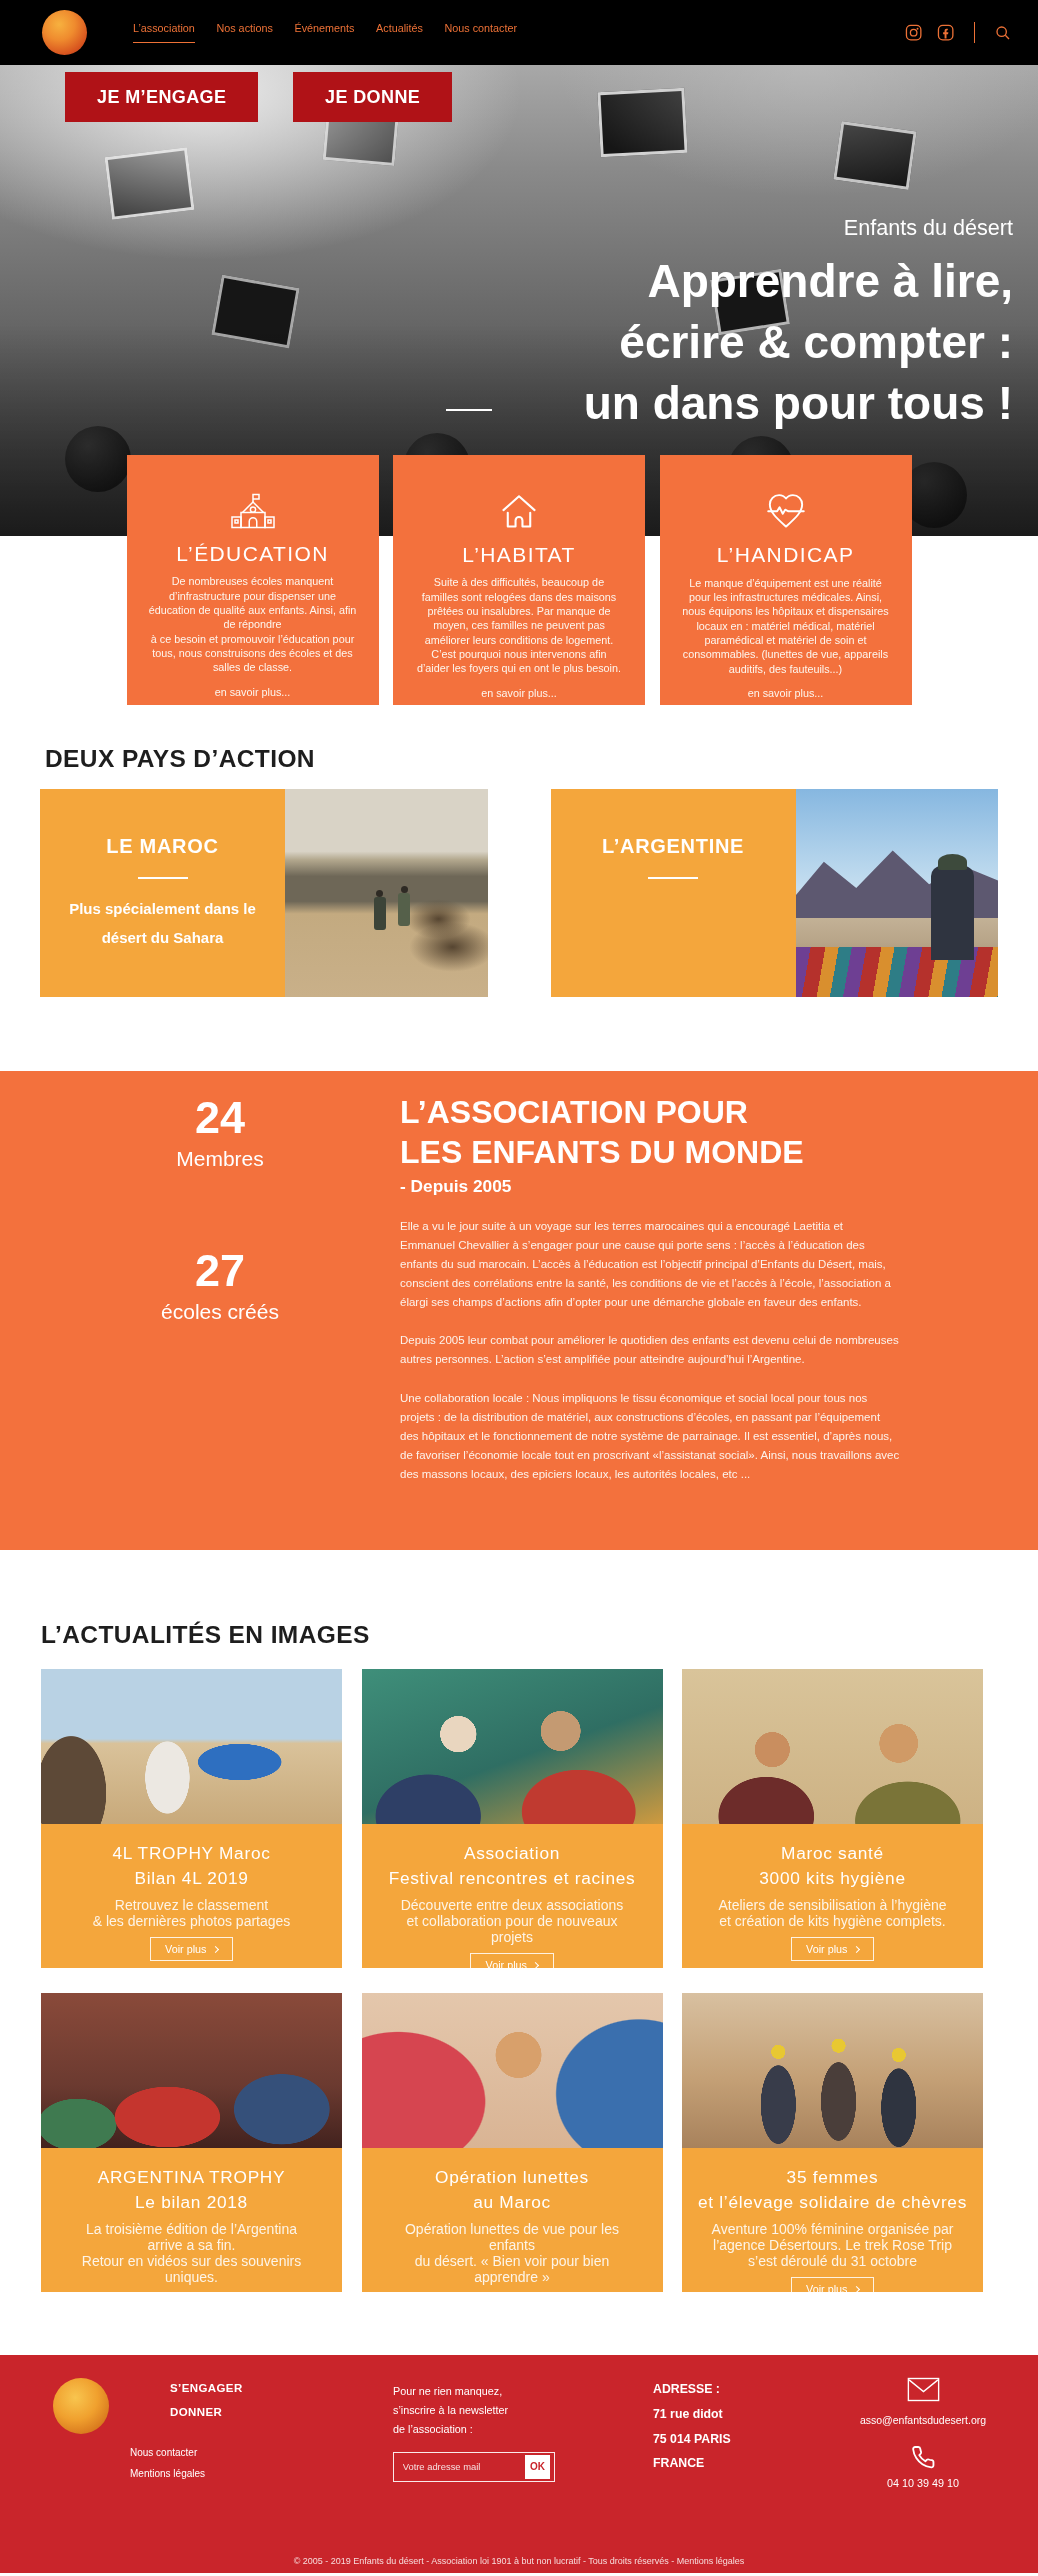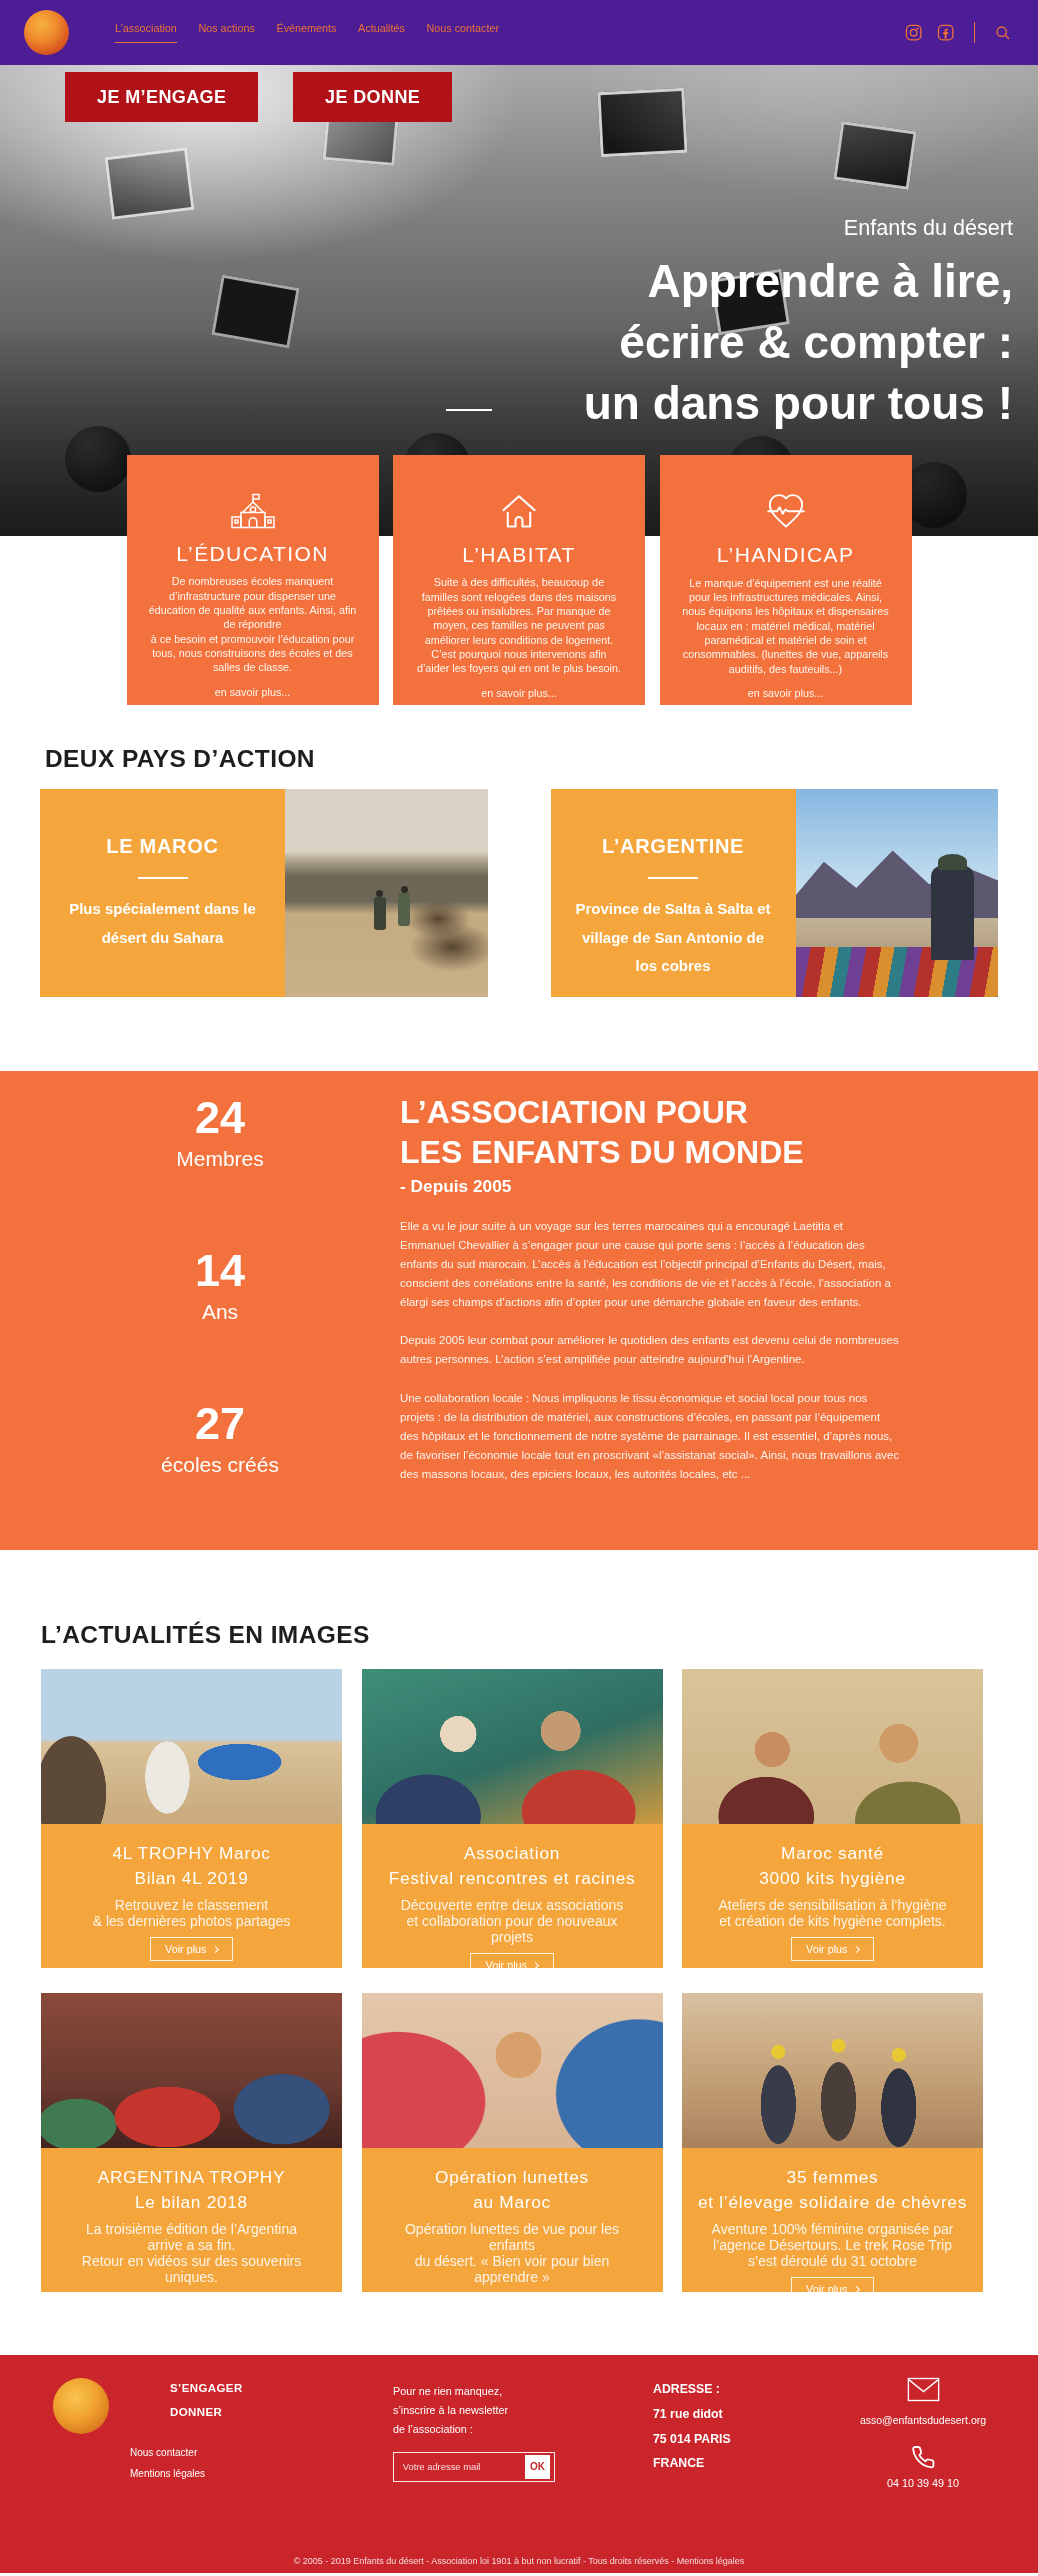--- a/index.html
+++ b/index.html
@@ -1,20 +1,20 @@
 <!DOCTYPE html>
 <html style="font-size:11.5px"><head>
 <meta charset="utf-8">
 <style>
   * { margin:0; padding:0; box-sizing:border-box; }
   body { width:1038px; height:2576px; position:relative; overflow:hidden;
          font-family:"Liberation Sans", sans-serif; background:#fff; }
 
   
-  .header { height:65px; display:flex; align-items:center; padding:0 27px 0 24px; background:#4c1d95;text-align:right; }
+  .header { height:65px; display:flex; align-items:center; padding:0 27px 0 42px; background:#000000;text-align:right; }
   .logo { width:45px; height:45px; border-radius:50%;
           background:radial-gradient(circle at 38% 32%, #f7b13f 0%, #ef8b2e 38%, #d8551f 72%, #a33118 100%); }
   .nav { display:flex; gap:21.6px; margin-left:46px; }
   .nav a { font-size:10.8px; color:#ED7136; text-decoration:none; padding-bottom:7.2px; cursor:pointer; }
   .nav a.active { border-bottom:1.4px solid #ED7136; }
   .hicons { margin-left:auto; display:flex; align-items:center; gap:14.4px; }
   .hicons svg { display:block; cursor:pointer; }
   .vdiv { width:0.7px; height:21.6px; background:#ED7136; margin:0 5.8px; }
 
   
@@ -258,40 +258,35 @@
         <div class="bush" style="right:8%;bottom:28%"></div>
         <div class="bush" style="right:-4%;bottom:12%;width:87px;height:50px"></div>
         <div class="fig" style="left:44%;top:52%"></div>
         <div class="fig" style="left:56%;top:50%;background:#55604a"></div>
       </div>
     </div>
     <div class="country">
       <div class="cpanel">
         <h3>L’ARGENTINE</h3>
         <div class="cdash"></div>
-        <p>Province de Salta à Salta et village de San Antonio de los cobres</p>
       </div>
       <div class="cphoto photo-arg">
         <div class="mtn"></div>
         <div class="textiles"></div>
         <div class="person"></div>
       </div>
     </div>
   </div>
 </div>
 
 <div class="assoc">
   <div class="stats">
     <div class="grp">
       <div class="num">24</div>
       <div class="lbl">Membres</div>
-    </div>
-    <div class="grp">
-      <div class="num">14</div>
-      <div class="lbl">Ans</div>
     </div>
     <div class="grp">
       <div class="num">27</div>
       <div class="lbl">écoles créés</div>
     </div>
   </div>
   <div class="assoc-right">
     <h2>L’ASSOCIATION POUR</h2>
     <h2>LES ENFANTS DU MONDE</h2>
     <h4>- Depuis 2005</h4>

